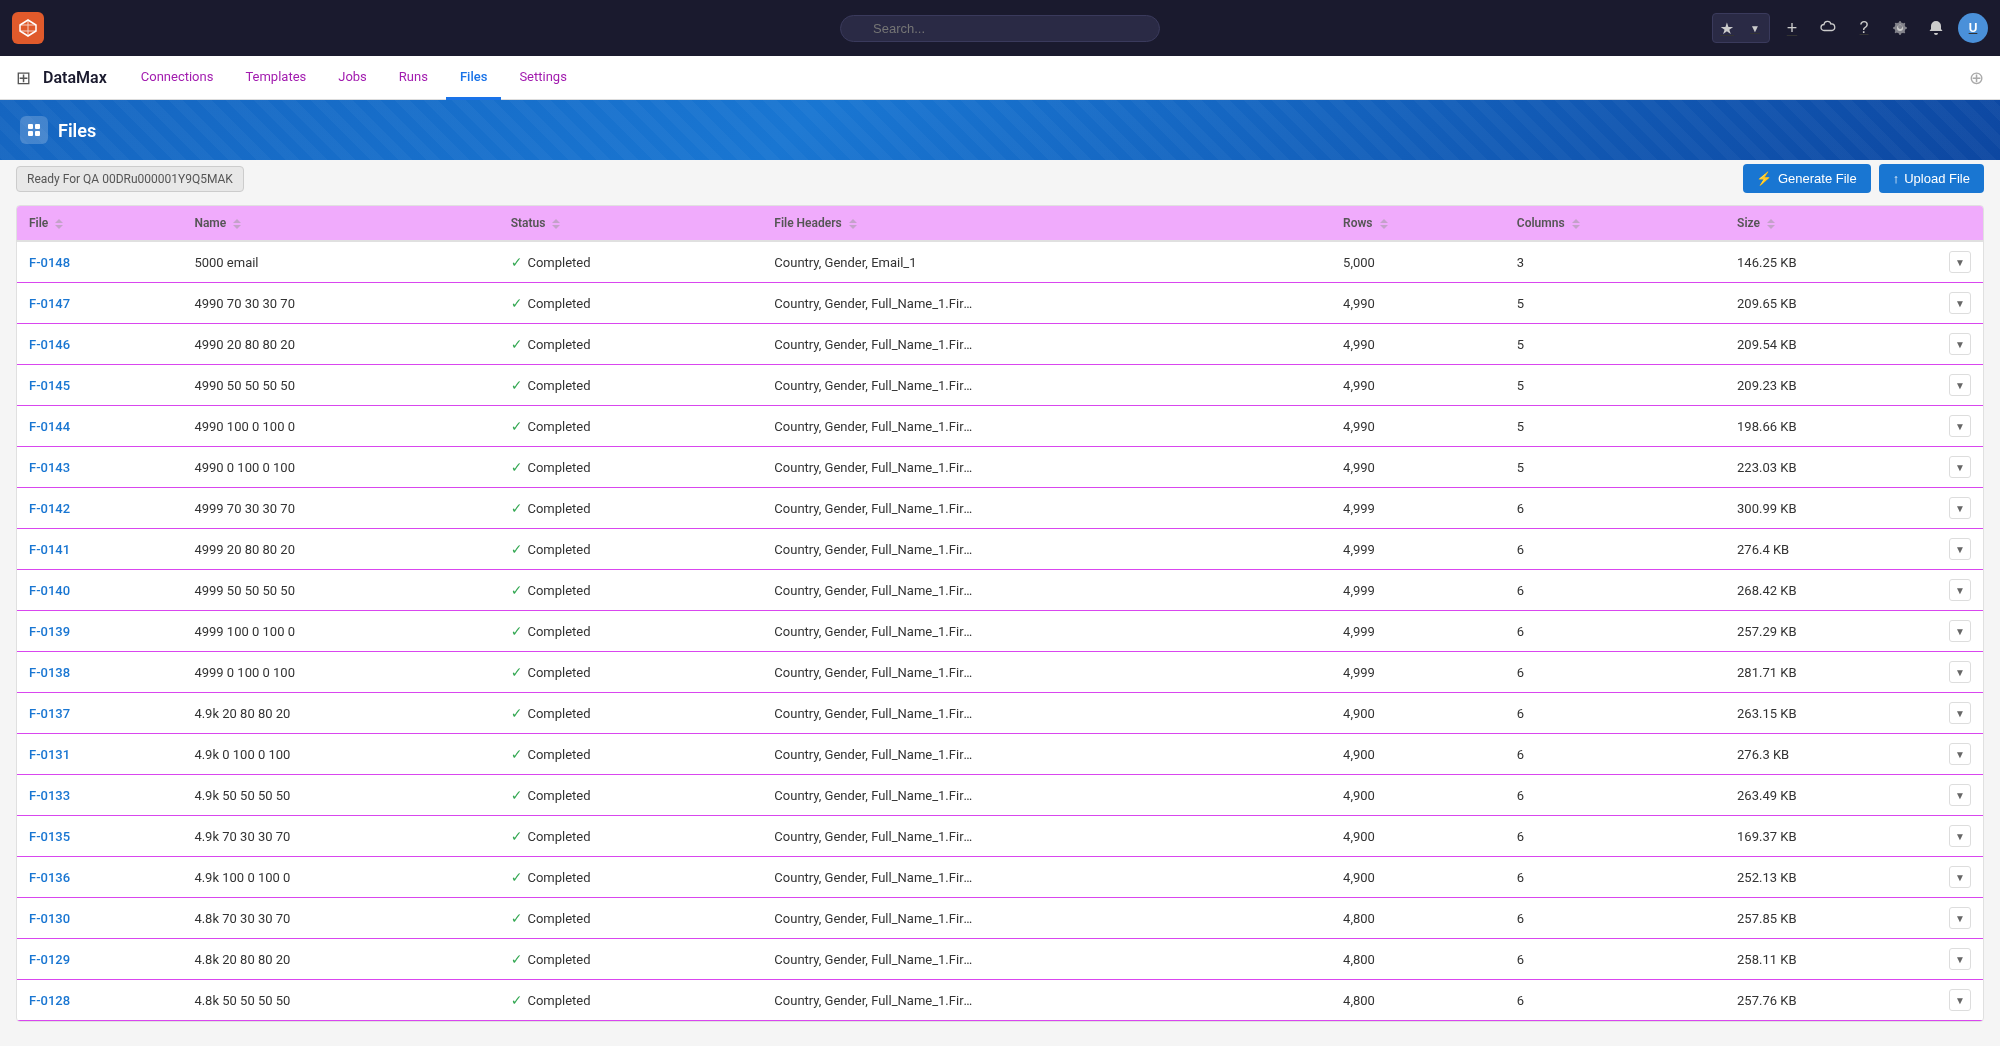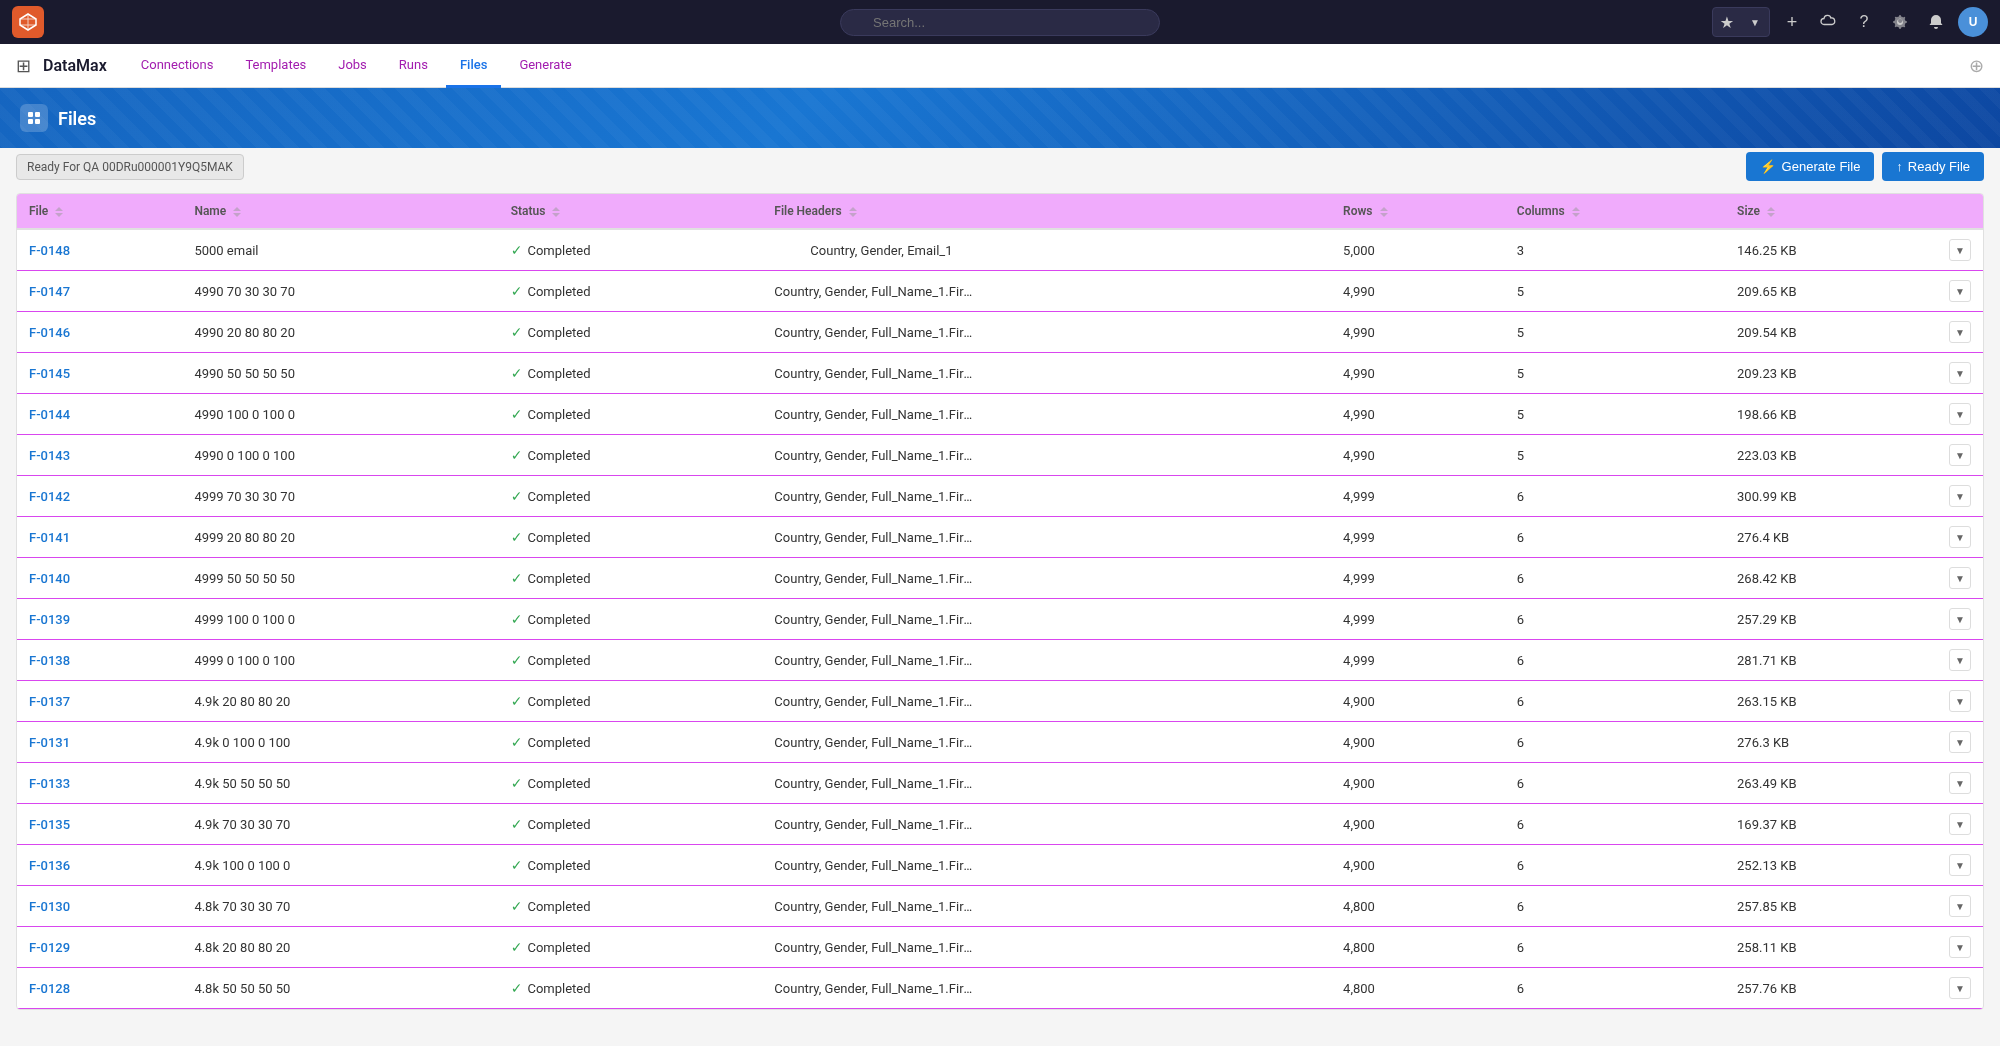--- a/index.html
+++ b/index.html
@@ -1,25 +1,26 @@
 <!DOCTYPE html>
 <html><head>
   <meta charset="utf-8">
   <style>
     * { box-sizing: border-box; margin: 0; padding: 0; }
     body { font-family: -apple-system, BlinkMacSystemFont, 'Segoe UI', Roboto, sans-serif; font-size: 13px; background: #f3f4f6; color: #333; }
 
     
     .top-nav {
       background: #1a1a2e;
-      height: 44px;
+      height: 56px;
       display: flex;
       align-items: center;
       padding: 0 12px;
       position: relative;
+      text-decoration: underline;
     }
     .top-nav-logo {
       width: 32px; height: 32px;
       background: #e05a2b;
       border-radius: 6px;
       display: flex; align-items: center; justify-content: center;
       flex-shrink: 0;
     }
     .top-nav-logo svg { width: 20px; height: 20px; }
     .top-nav-search {
@@ -309,21 +310,21 @@
 </nav>
 
 <nav class="app-nav">
   <span class="app-nav-grid">⊞</span>
   <span class="app-nav-brand">DataMax</span>
   <a class="nav-item">Connections</a>
   <a class="nav-item">Templates</a>
   <a class="nav-item">Jobs</a>
   <a class="nav-item">Runs</a>
   <a class="nav-item active">Files</a>
-  <a class="nav-item">Generate</a>
+  <a class="nav-item">Settings</a>
   <div class="app-nav-right">
     <button class="icon-btn" style="color:#aaa; font-size:18px; background:none; border:none; cursor:pointer;">⊕</button>
   </div>
 </nav>
 
 <div class="blue-banner">
   <div class="banner-icon">
     <svg width="16" height="16" viewBox="0 0 16 16" fill="white">
       <rect x="2" y="2" width="5" height="5" rx="1"></rect>
       <rect x="9" y="2" width="5" height="5" rx="1"></rect>
@@ -338,21 +339,21 @@
 
   <div class="filter-bar">
     <span class="filter-tag">Ready For QA 00DRu000001Y9Q5MAK</span>
     <div class="action-btns">
       <button class="btn-primary">
         <span>⚡</span>
         <span>Generate File</span>
       </button>
       <button class="btn-primary">
         <span>↑</span>
-        <span>Ready File</span>
+        <span>Upload File</span>
       </button>
     </div>
   </div>
 
   <div class="table-container">
     <table>
       <thead>
         <tr>
           <th>
             File
@@ -426,21 +427,21 @@
       <a class="file-link">F-0148</a>
     </td>
     <td>5000 email</td>
     <td>
       <div class="status-completed">
         <span class="status-check">✓</span>
         <span>Completed</span>
       </div>
     </td>
     <td>
-      <span class="text-truncate" style="display:block;margin-left:36px;">Country, Gender, Email_1</span>
+      <span class="text-truncate" style="display:block;">Country, Gender, Email_1</span>
     </td>
     <td>5,000</td>
     <td>3</td>
     <td>146.25 KB</td>
     <td class="actions-col">
       <button class="dropdown-btn">▼</button>
     </td>
   </tr>
           <tr>
     <td>

